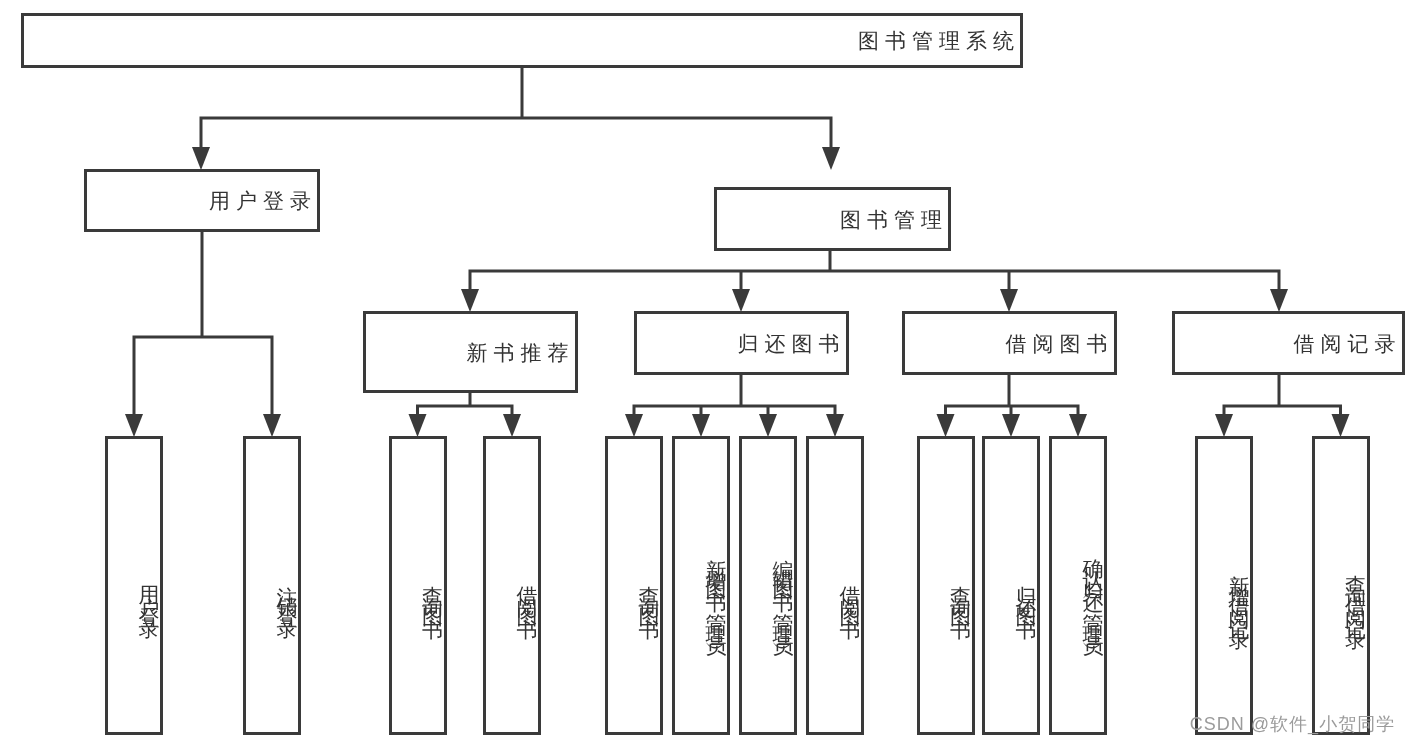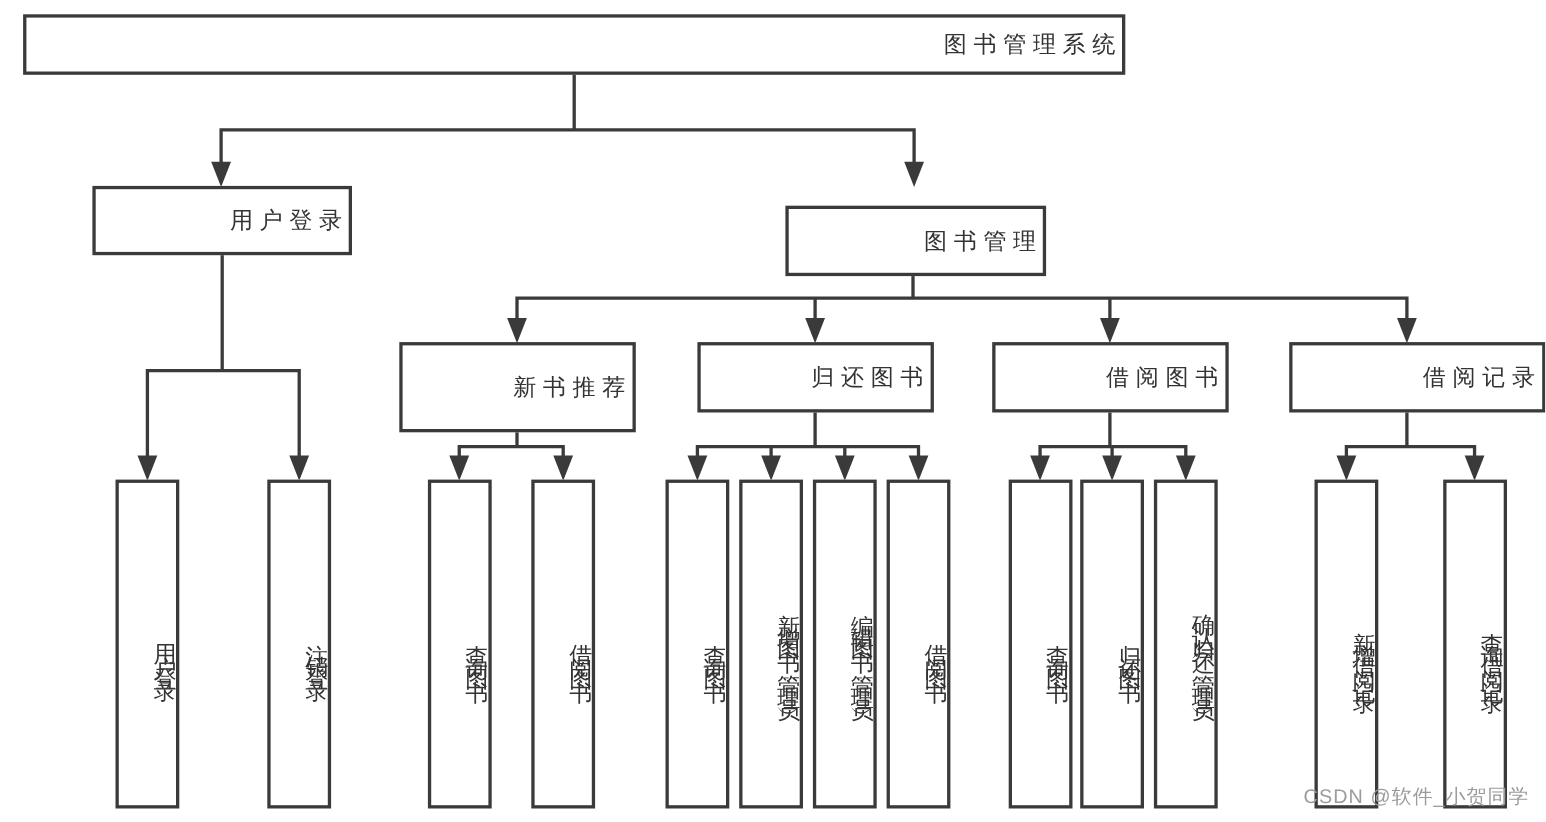--- a/index.html
+++ b/index.html
@@ -36,21 +36,21 @@
   .v .lbl{
     writing-mode:vertical-rl;
     text-orientation:mixed;
     letter-spacing:11px;
     margin-top:11px;
   }
   .watermark{
     position:absolute;
     left:1185px;top:712px;
     width:215px;
-    text-align:left;
+    text-align:center;
     font-size:18px;
     letter-spacing:1px;
     color:var(--watermark);
     white-space:nowrap;
   }
 </style>
 </head>
 <body>
 
 <div class="stage">

